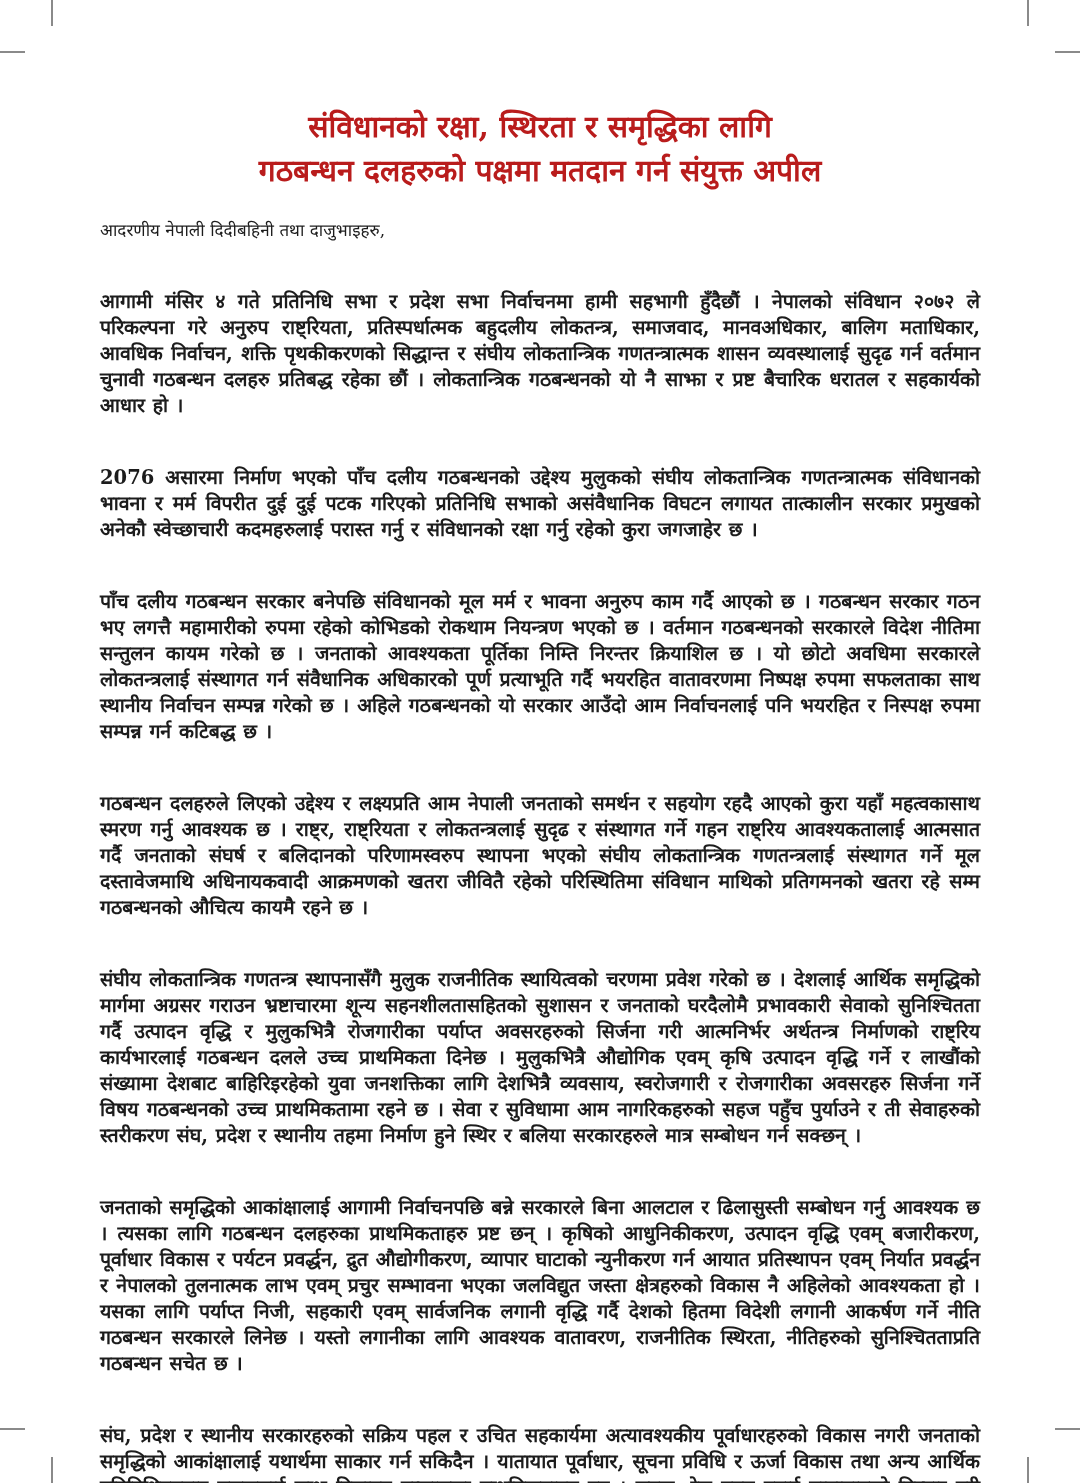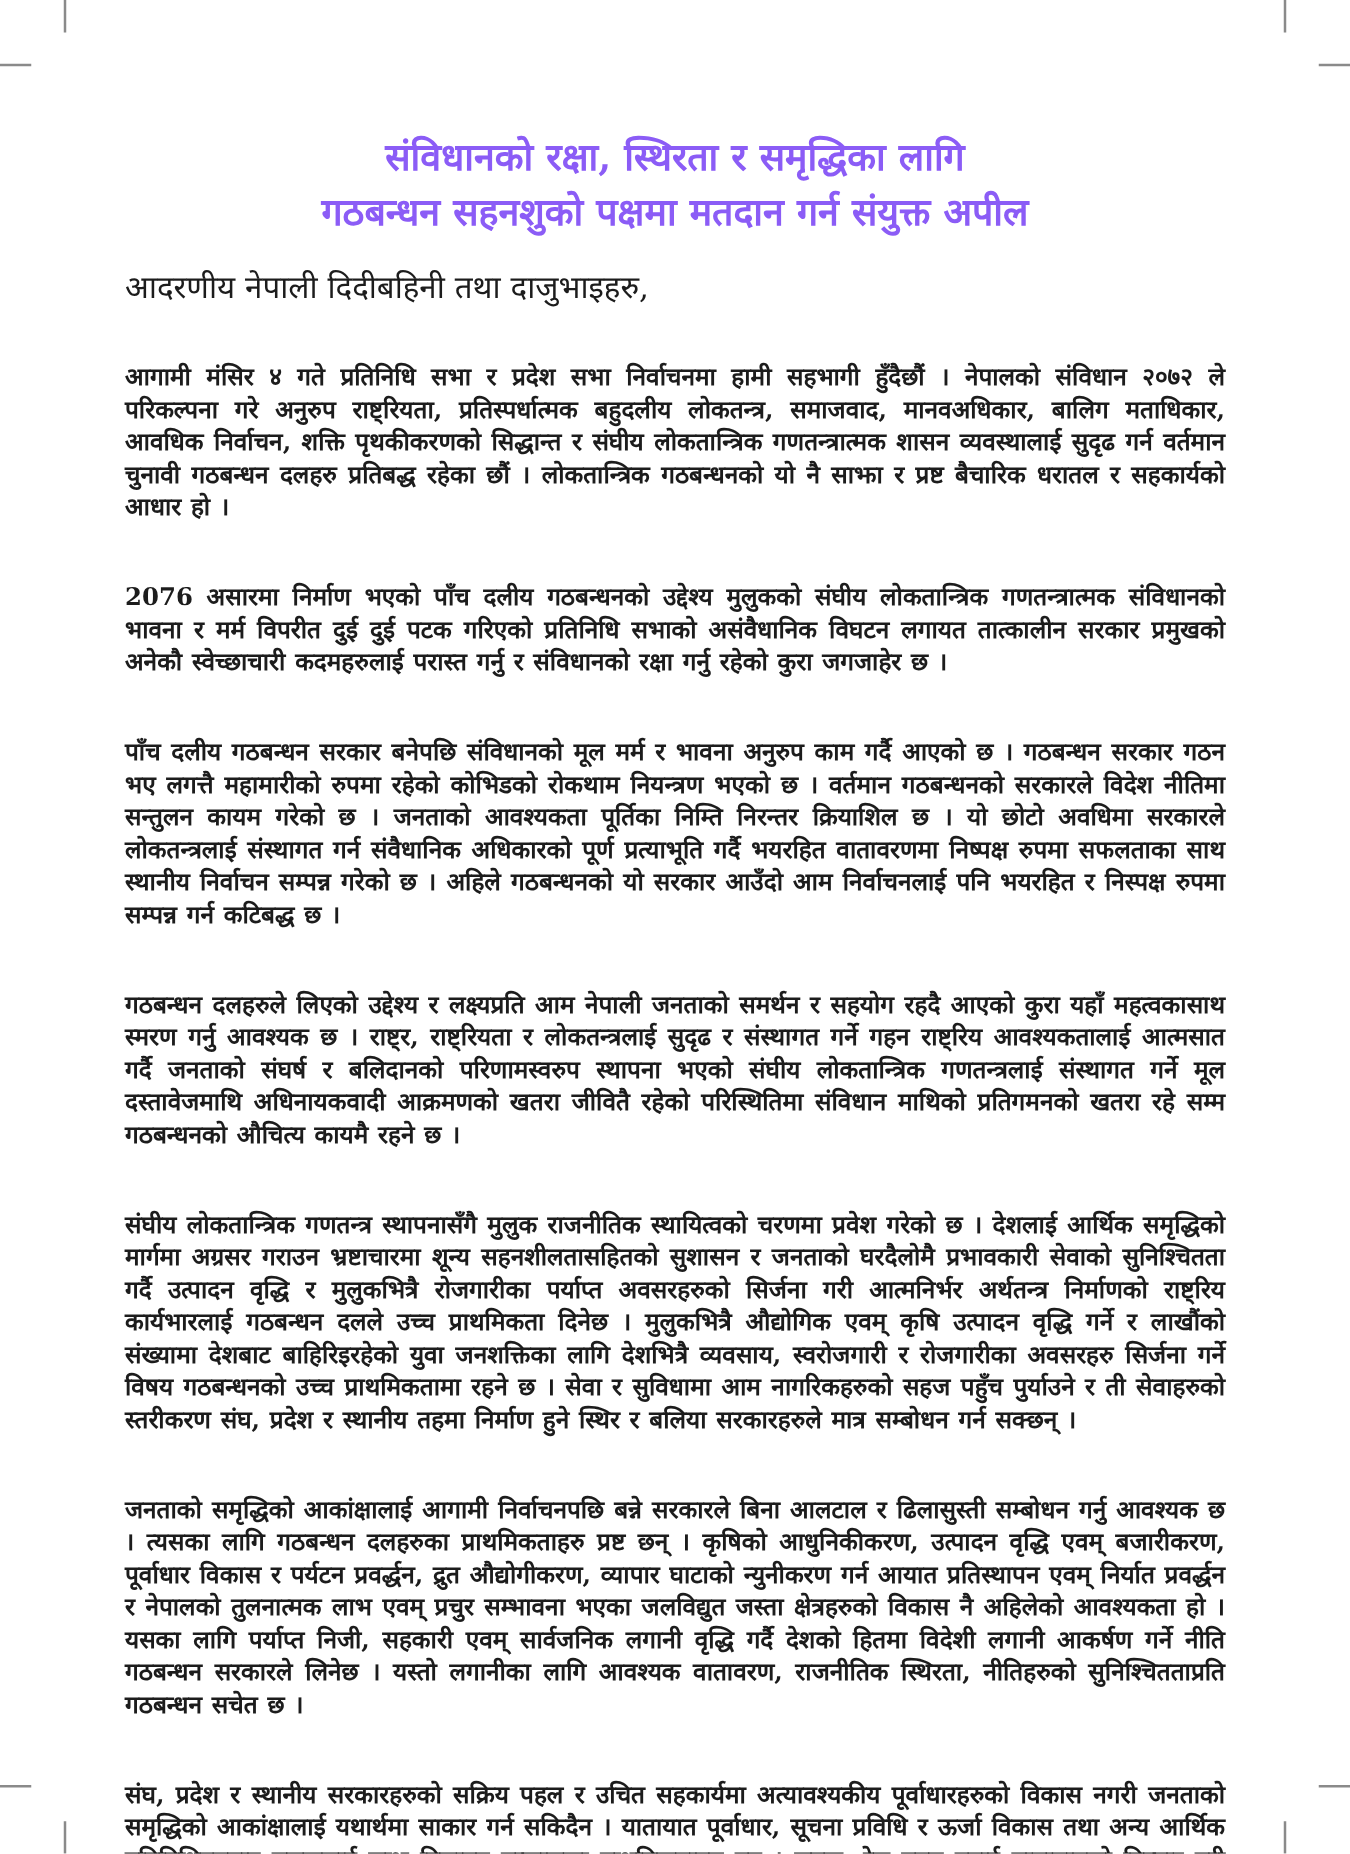--- a/index.html
+++ b/index.html
@@ -41,21 +41,21 @@
   .doc-title {
     margin: 105px 0 0 0;
     text-align: center;
     font-weight: bold;
     font-size: 30px;
     line-height: 44px;
     color: #000000;
   }
   .salutation {
     margin: 24px 0 12px 0;
-    font-size: 25px;
+    font-size: 17px;
     line-height: 26px;
   }
   .para {
     margin: 46px 0 0 0;
     font-size: 19.5px;
     line-height: 26px;
     text-align: justify;
     text-justify: inter-word;
     word-spacing: 1px;
     font-weight: bold;
@@ -70,23 +70,23 @@
   <div class="crop h tl-h" style="background: rgb(138, 138, 138);"></div>
   <div class="crop v tr-v" style="background: rgb(138, 138, 138);"></div>
   <div class="crop h tr-h" style="background: rgb(138, 138, 138);"></div>
   <div class="crop h bl-h" style="background: rgb(138, 138, 138);"></div>
   <div class="crop v bl-v" style="background: rgb(138, 138, 138);"></div>
   <div class="crop h br-h" style="background: rgb(138, 138, 138);"></div>
   <div class="crop v br-v" style="background: rgb(138, 138, 138);"></div>
 
   <div class="content">
 
-    <h1 class="doc-title" style="color: #8b5cf6;">
+    <h1 class="doc-title" style="color: #b91c1c;">
       <div>संविधानको रक्षा, स्थिरता र समृद्धिका लागि</div>
-      <div>गठबन्धन सहनशुको पक्षमा मतदान गर्न संयुक्त अपील</div>
+      <div>गठबन्धन दलहरुको पक्षमा मतदान गर्न संयुक्त अपील</div>
     </h1>
 
     <p class="salutation">आदरणीय नेपाली दिदीबहिनी तथा दाजुभाइहरु,</p>
 
     <p class="para">आगामी मंसिर ४ गते प्रतिनिधि सभा र प्रदेश सभा निर्वाचनमा हामी सहभागी हुँदैछौं । नेपालको संविधान २०७२ ले परिकल्पना गरे अनुरुप राष्ट्रियता, प्रतिस्पर्धात्मक बहुदलीय लोकतन्त्र, समाजवाद, मानवअधिकार, बालिग मताधिकार, आवधिक निर्वाचन, शक्ति पृथकीकरणको सिद्धान्त र संघीय लोकतान्त्रिक गणतन्त्रात्मक शासन व्यवस्थालाई सुदृढ गर्न वर्तमान चुनावी गठबन्धन दलहरु प्रतिबद्ध रहेका छौं । लोकतान्त्रिक गठबन्धनको यो नै साझा र प्रष्ट बैचारिक धरातल र सहकार्यको आधार हो ।</p>
     <p class="para">2076 असारमा निर्माण भएको पाँच दलीय गठबन्धनको उद्देश्य मुलुकको संघीय लोकतान्त्रिक गणतन्त्रात्मक संविधानको भावना र मर्म विपरीत दुई दुई पटक गरिएको प्रतिनिधि सभाको असंवैधानिक विघटन लगायत तात्कालीन सरकार प्रमुखको अनेकौ स्वेच्छाचारी कदमहरुलाई परास्त गर्नु र संविधानको रक्षा गर्नु रहेको कुरा जगजाहेर छ ।</p>
     <p class="para">पाँच दलीय गठबन्धन सरकार बनेपछि संविधानको मूल मर्म र भावना अनुरुप काम गर्दै आएको छ । गठबन्धन सरकार गठन भए लगत्तै महामारीको रुपमा रहेको कोभिडको रोकथाम नियन्त्रण भएको छ । वर्तमान गठबन्धनको सरकारले विदेश नीतिमा सन्तुलन कायम गरेको छ । जनताको आवश्यकता पूर्तिका निम्ति निरन्तर क्रियाशिल छ । यो छोटो अवधिमा सरकारले लोकतन्त्रलाई संस्थागत गर्न संवैधानिक अधिकारको पूर्ण प्रत्याभूति गर्दै भयरहित वातावरणमा निष्पक्ष रुपमा सफलताका साथ स्थानीय निर्वाचन सम्पन्न गरेको छ । अहिले गठबन्धनको यो सरकार आउँदो आम निर्वाचनलाई पनि भयरहित र निस्पक्ष रुपमा सम्पन्न गर्न कटिबद्ध छ ।</p>
     <p class="para">गठबन्धन दलहरुले लिएको उद्देश्य र लक्ष्यप्रति आम नेपाली जनताको समर्थन र सहयोग रहदै आएको कुरा यहाँ महत्वकासाथ स्मरण गर्नु आवश्यक छ । राष्ट्र, राष्ट्रियता र लोकतन्त्रलाई सुदृढ र संस्थागत गर्ने गहन राष्ट्रिय आवश्यकतालाई आत्मसात गर्दै जनताको संघर्ष र बलिदानको परिणामस्वरुप स्थापना भएको संघीय लोकतान्त्रिक गणतन्त्रलाई संस्थागत गर्ने मूल दस्तावेजमाथि अधिनायकवादी आक्रमणको खतरा जीवितै रहेको परिस्थितिमा संविधान माथिको प्रतिगमनको खतरा रहे सम्म गठबन्धनको औचित्य कायमै रहने छ ।</p>
     <p class="para">संघीय लोकतान्त्रिक गणतन्त्र स्थापनासँगै मुलुक राजनीतिक स्थायित्वको चरणमा प्रवेश गरेको छ । देशलाई आर्थिक समृद्धिको मार्गमा अग्रसर गराउन भ्रष्टाचारमा शून्य सहनशीलतासहितको सुशासन र जनताको घरदैलोमै प्रभावकारी सेवाको सुनिश्चितता गर्दै उत्पादन वृद्धि र मुलुकभित्रै रोजगारीका पर्याप्त अवसरहरुको सिर्जना गरी आत्मनिर्भर अर्थतन्त्र निर्माणको राष्ट्रिय कार्यभारलाई गठबन्धन दलले उच्च प्राथमिकता दिनेछ । मुलुकभित्रै औद्योगिक एवम् कृषि उत्पादन वृद्धि गर्ने र लाखौंको संख्यामा देशबाट बाहिरिइरहेको युवा जनशक्तिका लागि देशभित्रै व्यवसाय, स्वरोजगारी र रोजगारीका अवसरहरु सिर्जना गर्ने विषय गठबन्धनको उच्च प्राथमिकतामा रहने छ । सेवा र सुविधामा आम नागरिकहरुको सहज पहुँच पुर्याउने र ती सेवाहरुको स्तरीकरण संघ, प्रदेश र स्थानीय तहमा निर्माण हुने स्थिर र बलिया सरकारहरुले मात्र सम्बोधन गर्न सक्छन् ।</p>
     <p class="para">जनताको समृद्धिको आकांक्षालाई आगामी निर्वाचनपछि बन्ने सरकारले बिना आलटाल र ढिलासुस्ती सम्बोधन गर्नु आवश्यक छ । त्यसका लागि गठबन्धन दलहरुका प्राथमिकताहरु प्रष्ट छन् । कृषिको आधुनिकीकरण, उत्पादन वृद्धि एवम् बजारीकरण, पूर्वाधार विकास र पर्यटन प्रवर्द्धन, द्रुत औद्योगीकरण, व्यापार घाटाको न्युनीकरण गर्न आयात प्रतिस्थापन एवम् निर्यात प्रवर्द्धन र नेपालको तुलनात्मक लाभ एवम् प्रचुर सम्भावना भएका जलविद्युत जस्ता क्षेत्रहरुको विकास नै अहिलेको आवश्यकता हो । यसका लागि पर्याप्त निजी, सहकारी एवम् सार्वजनिक लगानी वृद्धि गर्दै देशको हितमा विदेशी लगानी आकर्षण गर्ने नीति गठबन्धन सरकारले लिनेछ । यस्तो लगानीका लागि आवश्यक वातावरण, राजनीतिक स्थिरता, नीतिहरुको सुनिश्चितताप्रति गठबन्धन सचेत छ ।</p>

